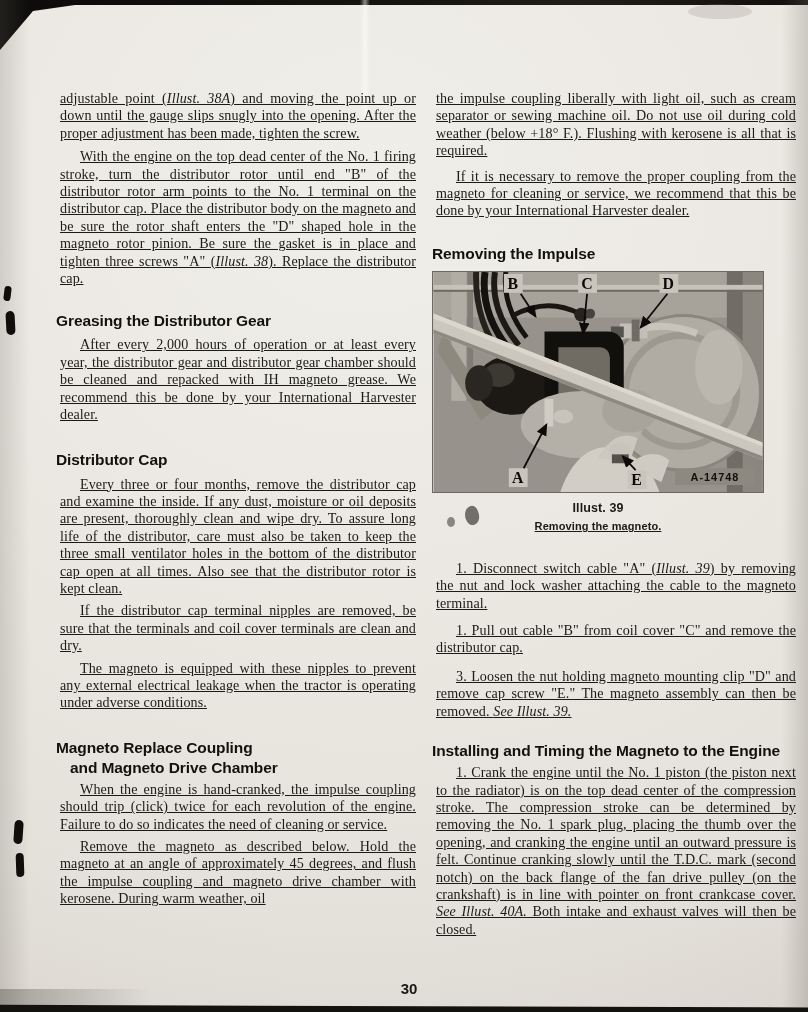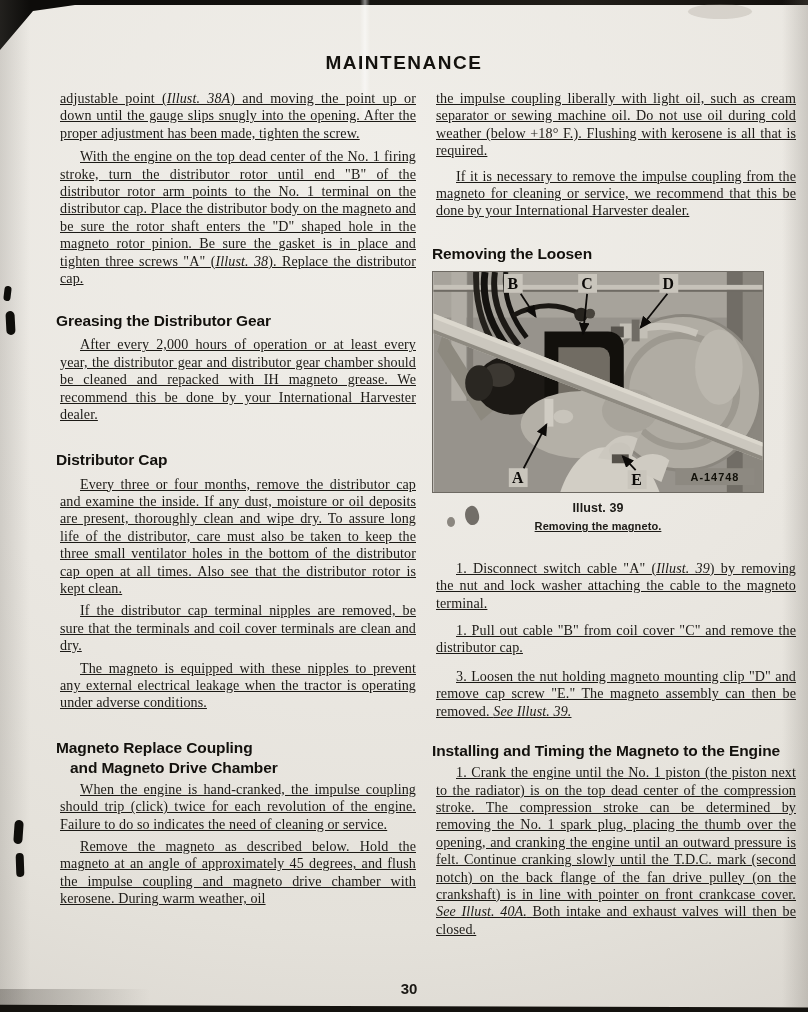--- a/index.html
+++ b/index.html
@@ -79,43 +79,42 @@
   <div class="stain-top-right"></div>
   <div class="ink-mark ink-m1"></div>
   <div class="ink-mark ink-m2"></div>
   <div class="ink-mark ink-m3"></div>
   <div class="ink-mark ink-m4"></div>
   <div class="spot1"></div>
   <div class="spot2"></div>
   <div class="edge-bottom-smudge"></div>
   <div class="edge-bottom"></div>
 
-  <div class="page-header">MAINTENANCE</div>
 
   <div class="col col-left">
     <p>adjustable point (<i>Illust. 38A</i>) and moving the point up or down until the gauge slips snugly into the opening. After the proper adjustment has been made, tighten the screw.</p>
     <p class="indent mt6">With the engine on the top dead center of the No. 1 firing stroke, turn the distributor rotor until end "B" of the distributor rotor arm points to the No. 1 terminal on the distributor cap. Place the distributor body on the magneto and be sure the rotor shaft enters the "D" shaped hole in the magneto rotor pinion. Be sure the gasket is in place and tighten three screws "A" (<i>Illust. 38</i>). Replace the distributor cap.</p>
     <div class="heading mt24">Greasing the Distributor Gear</div>
     <p class="indent mt5">After every 2,000 hours of operation or at least every year, the distributor gear and distributor gear chamber should be cleaned and repacked with IH magneto grease. We recommend this be done by your International Harvester dealer.</p>
     <div class="heading mt26">Distributor Cap</div>
     <p class="indent mt6">Every three or four months, remove the distributor cap and examine the inside. If any dust, moisture or oil deposits are present, thoroughly clean and wipe dry. To assure long life of the distributor, care must also be taken to keep the three small ventilator holes in the bottom of the distributor cap open at all times. Also see that the distributor rotor is kept clean.</p>
     <p class="indent mt5">If the distributor cap terminal nipples are removed, be sure that the terminals and coil cover terminals are clean and dry.</p>
     <p class="indent mt5">The magneto is equipped with these nipples to prevent any external electrical leakage when the tractor is operating under adverse conditions.</p>
     <div class="heading mt26">
       <div>Magneto Replace Coupling</div>
       <div class="heading-l2">and Magneto Drive Chamber</div>
     </div>
     <p class="indent mt3">When the engine is hand-cranked, the impulse coupling should trip (click) twice for each revolution of the engine. Failure to do so indicates the need of cleaning or service.</p>
     <p class="indent mt5">Remove the magneto as described below. Hold the magneto at an angle of approximately 45 degrees, and flush the impulse coupling and magneto drive chamber with kerosene. During warm weather, oil</p>
   </div>
 
   <div class="col col-right">
     <p>the impulse coupling liberally with light oil, such as cream separator or sewing machine oil. Do not use oil during cold weather (below +18° F.). Flushing with kerosene is all that is required.</p>
-    <p class="indent mt8">If it is necessary to remove the impulse coupling from the magneto for cleaning or service, we recommend that this be done by your International Harvester dealer.</p>
-    <div class="heading mt24">Removing the Loosen</div>
+    <p class="indent mt8">If it is necessary to remove the proper coupling from the magneto for cleaning or service, we recommend that this be done by your International Harvester dealer.</p>
+    <div class="heading mt24">Removing the Impulse</div>
 
     <div class="photo-wrap">
       <svg class="photo" viewBox="0 0 332 222" xmlns="http://www.w3.org/2000/svg">
         <defs>
           <marker id="ah" markerWidth="8" markerHeight="8" refX="6" refY="3" orient="auto">
             <path d="M0,0 L7,3 L0,6 Z" fill="#0d0b09"></path>
           </marker>
         </defs>
 
         <rect width="332" height="222" fill="#97938c"></rect>

